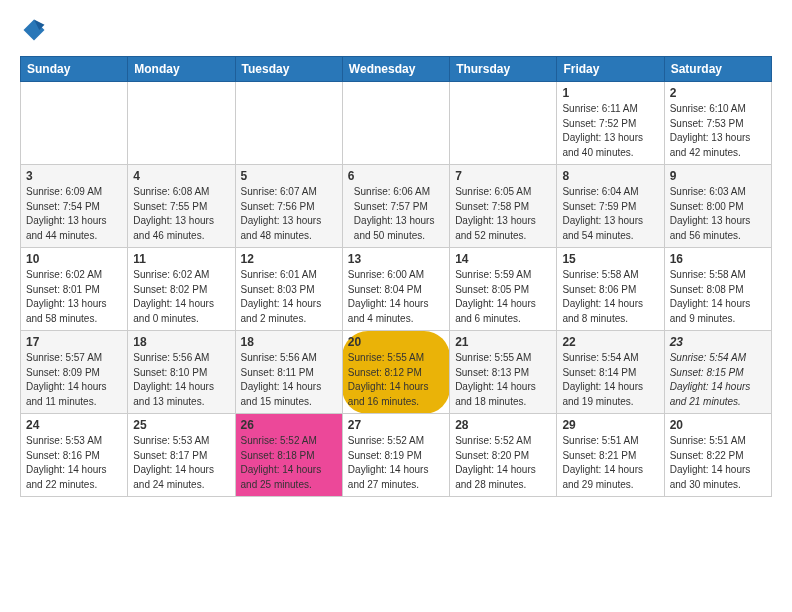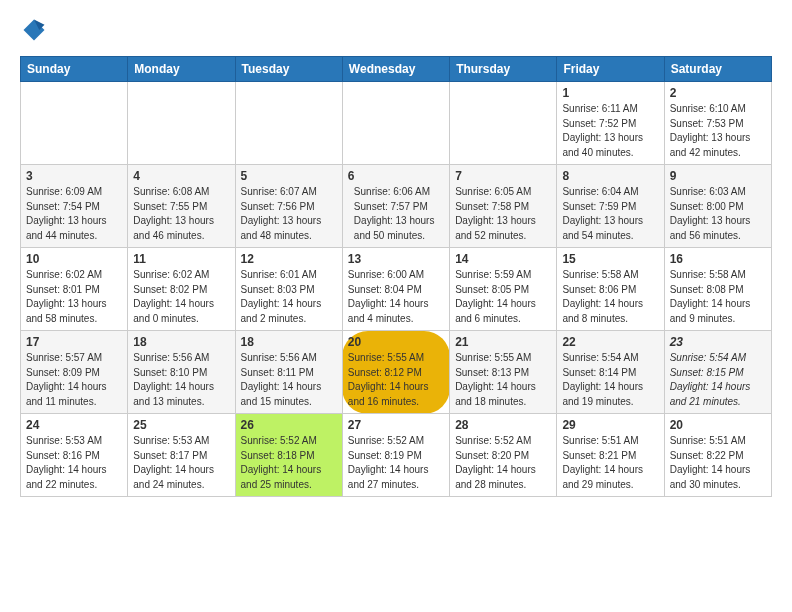--- a/index.html
+++ b/index.html
@@ -304,21 +304,21 @@
 Daylight: 14 hours
 and 22 minutes.</div>
         </td>
         <td style="background: rgb(255, 255, 255);">
           <span class="day-number">25</span>
           <div class="day-info" style="white-space: pre-line;">Sunrise: 5:53 AM
 Sunset: 8:17 PM
 Daylight: 14 hours
 and 24 minutes.</div>
         </td>
-        <td style="background: #bef264;">
+        <td style="background: #ec4899;">
           <span class="day-number">26</span>
           <div class="day-info" style="white-space: pre-line;">Sunrise: 5:52 AM
 Sunset: 8:18 PM
 Daylight: 14 hours
 and 25 minutes.</div>
         </td>
         <td style="background: rgb(255, 255, 255);">
           <span class="day-number">27</span>
           <div class="day-info" style="white-space: pre-line;">Sunrise: 5:52 AM
 Sunset: 8:19 PM

